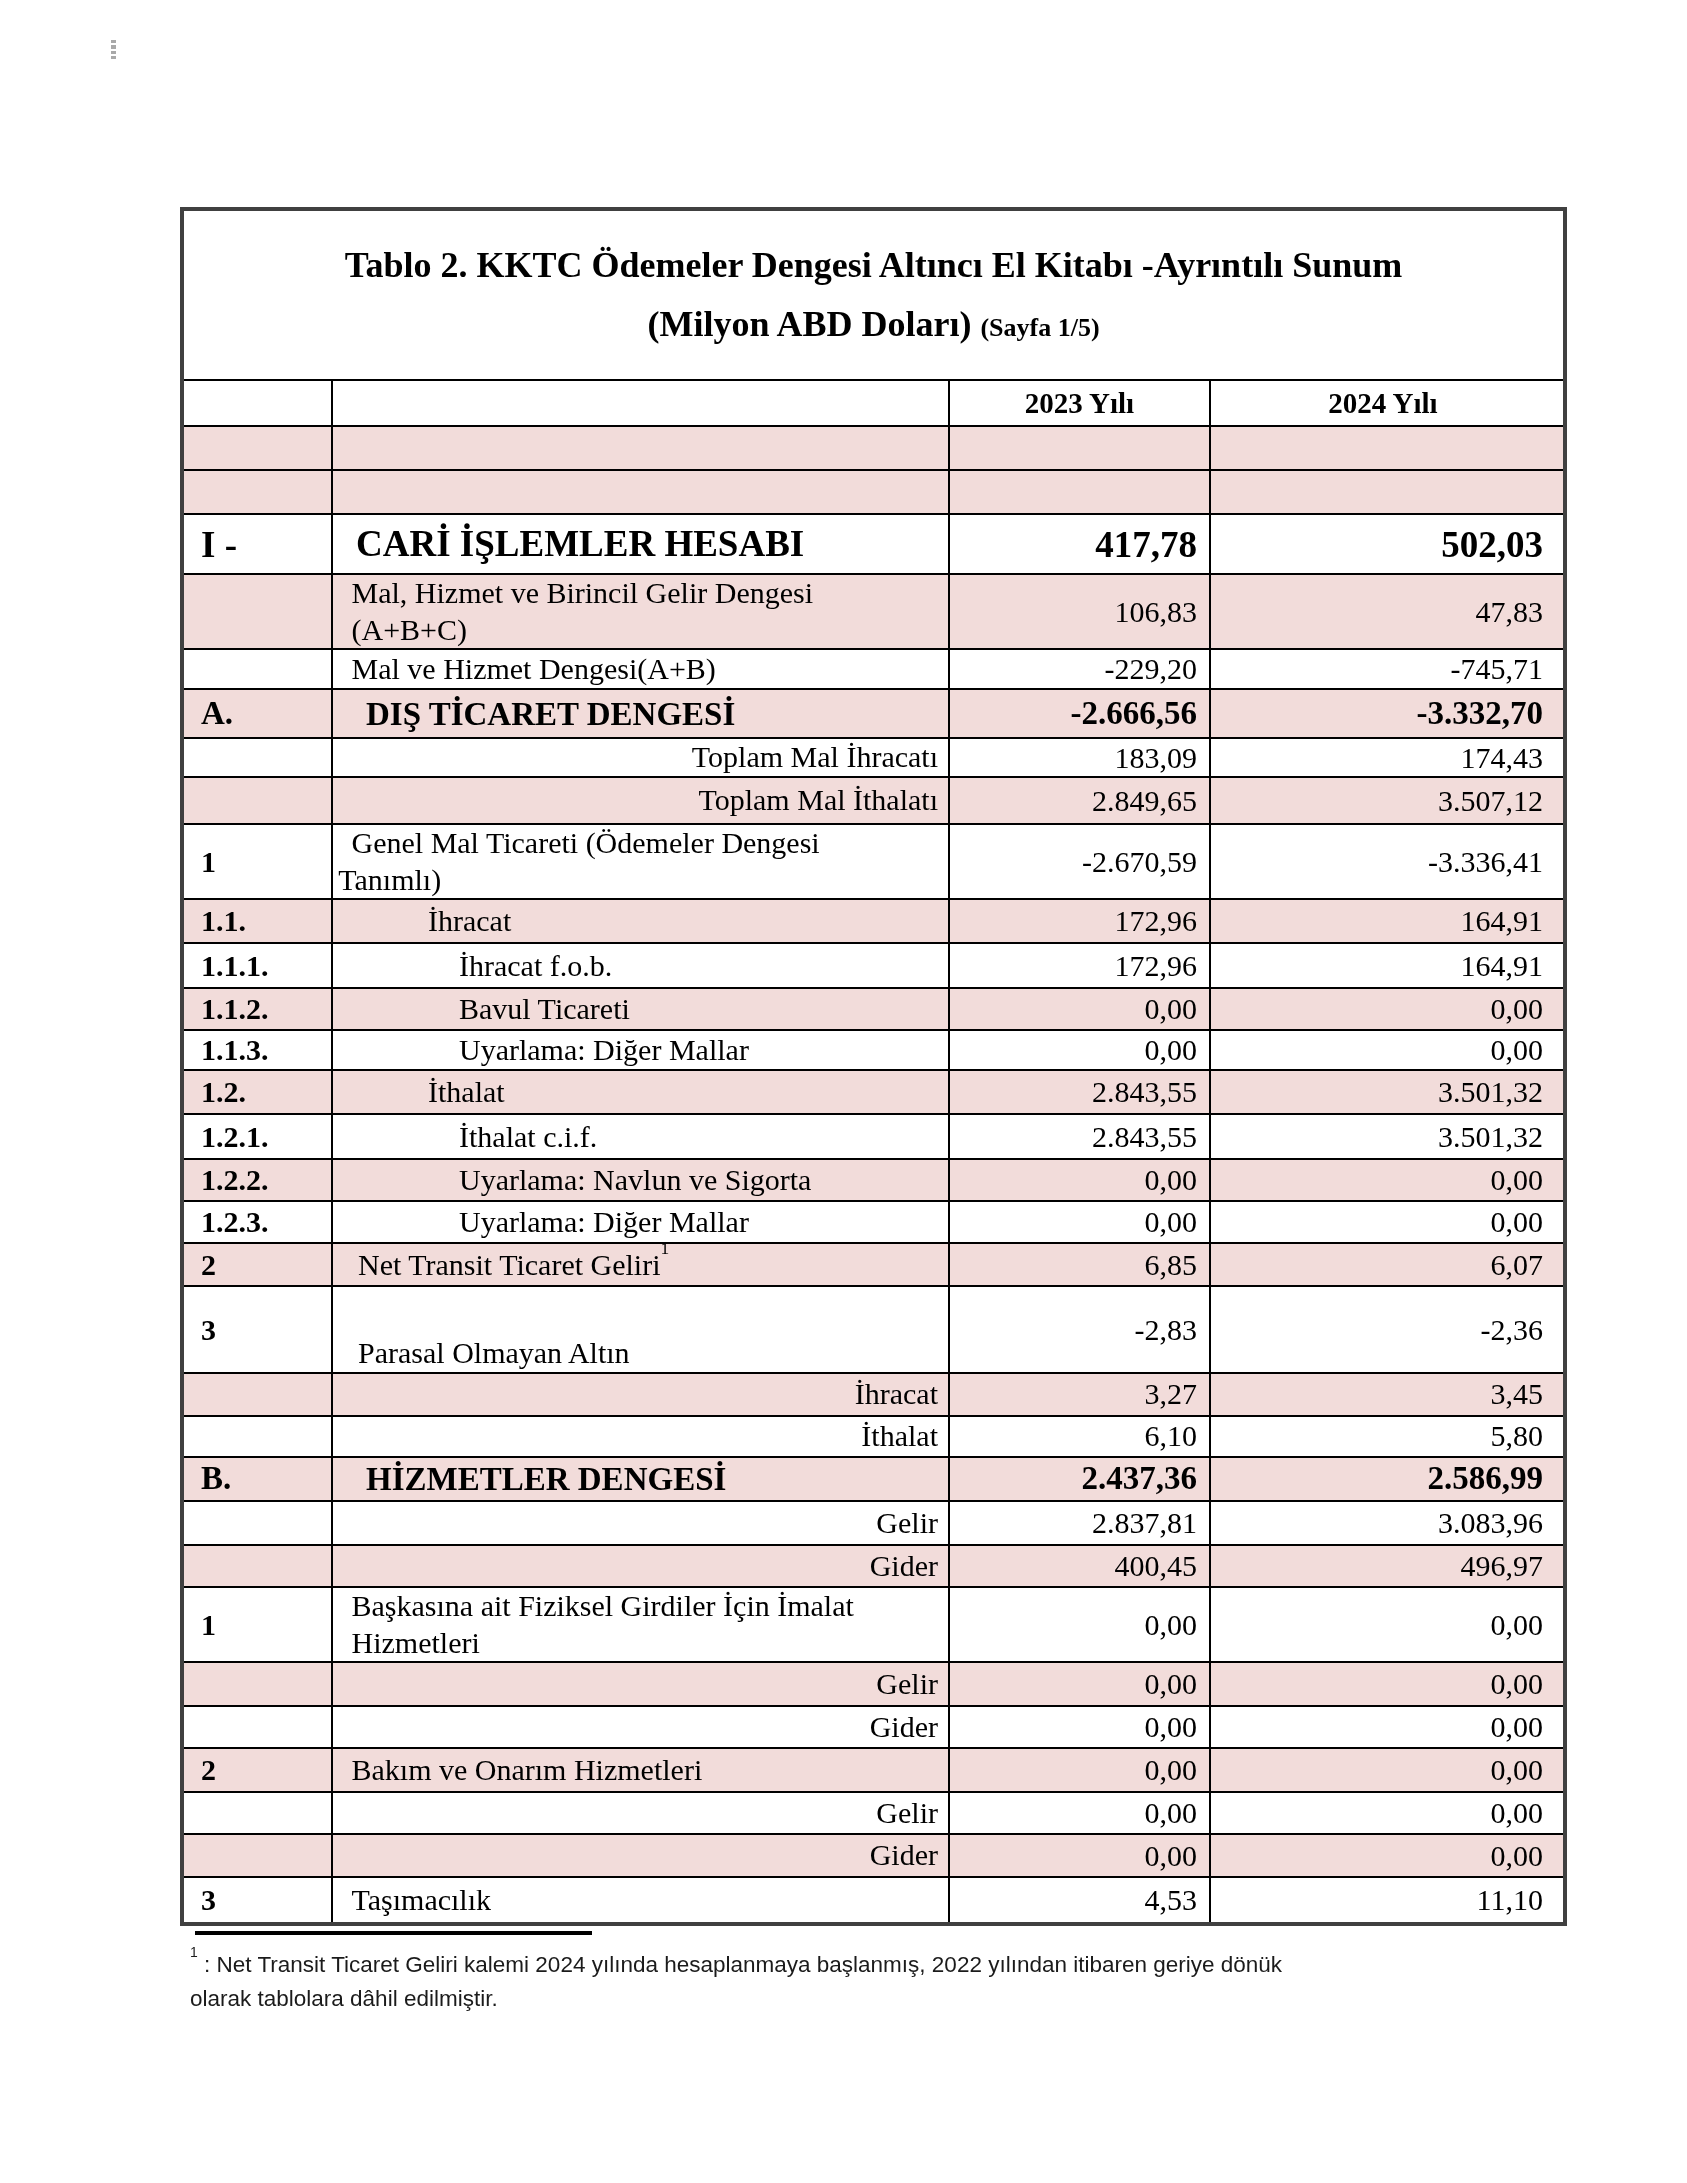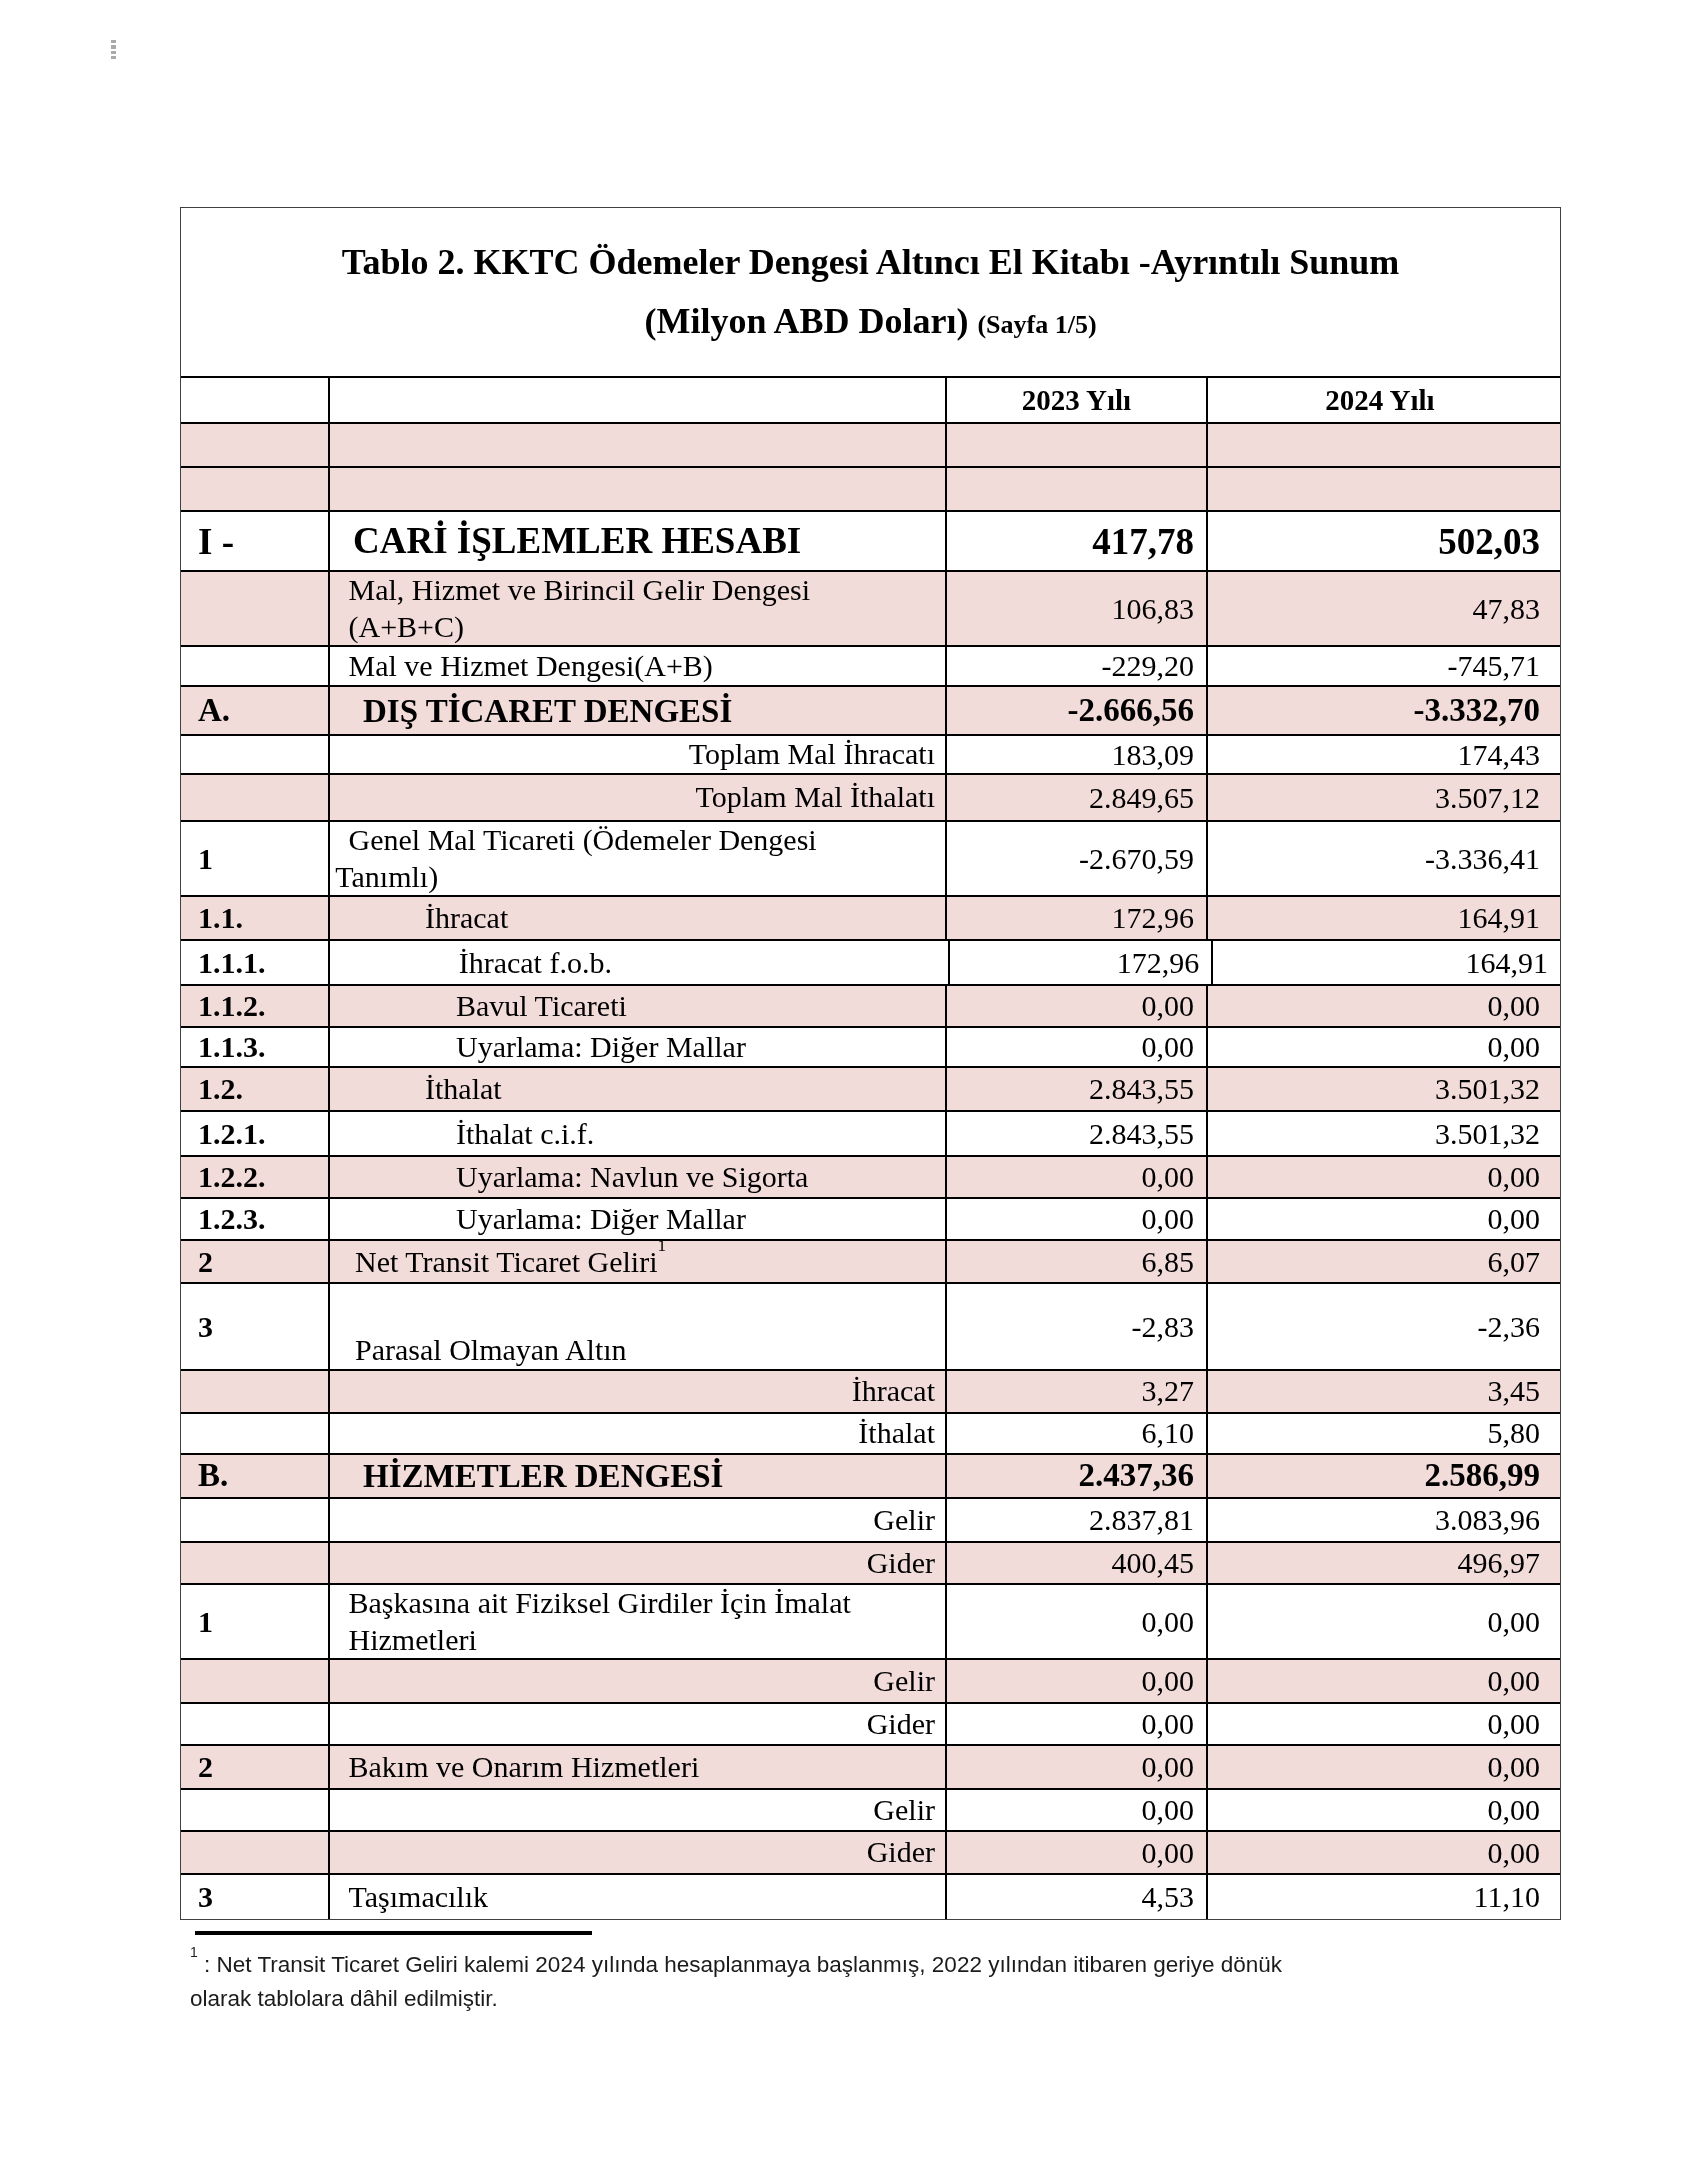--- a/index.html
+++ b/index.html
@@ -7,21 +7,21 @@
     position:relative;width:1687px;height:2183px;background:#ffffff;
     font-family:"Liberation Serif","DejaVu Serif",serif;color:#000;overflow:hidden;
   }
   
   .artifact{position:absolute;left:110px;top:40px;width:6.6px;height:22.5px;
     display:flex;flex-direction:column;gap:2px;align-items:center;}
   .artifact span{display:block;width:4.6px;height:3.3px;background:#9a9a9a;opacity:.85;}
 
   
   .bptable{position:absolute;left:180px;top:207px;width:1379px;
-    border:1px solid #404040;background:#fff;box-sizing:content-box;}
+    border:4px solid #404040;background:#fff;box-sizing:content-box;}
   .title-box{box-sizing:border-box;height:170px;border-bottom:2.6px solid #000;
     display:flex;flex-direction:column;justify-content:center;align-items:center;
     text-align:center;}
   .title-line1{font-weight:bold;font-size:36px;line-height:1.15;}
   .title-line2{font-weight:bold;font-size:36px;line-height:1.15;margin-top:17px;}
   .title-line2 .small{font-size:26px;}
 
   .header-row{display:flex;box-sizing:border-box;height:46px;border-bottom:2.6px solid #000;
     font-weight:bold;font-size:29px;}
   .row{display:flex;box-sizing:border-box;border-bottom:2.6px solid #000;font-size:30px;}
@@ -151,21 +151,21 @@
           <div class="c v24">-3.336,41</div>
         </div>
         <div class="row pink" style="min-height: 44px;">
           <div class="c code">1.1.</div>
           <div class="c desc">
             <div class="line" style="padding-left: 95px;">İhracat</div>
           </div>
           <div class="c v23">172,96</div>
           <div class="c v24">164,91</div>
         </div>
-        <div class="row white" style="min-height: 45px; justify-content: space-between;">
+        <div class="row white" style="min-height: 45px;">
           <div class="c code">1.1.1.</div>
           <div class="c desc">
             <div class="line" style="padding-left: 126px;">İhracat f.o.b.</div>
           </div>
           <div class="c v23">172,96</div>
           <div class="c v24">164,91</div>
         </div>
         <div class="row pink" style="min-height: 42px;">
           <div class="c code">1.1.2.</div>
           <div class="c desc">

